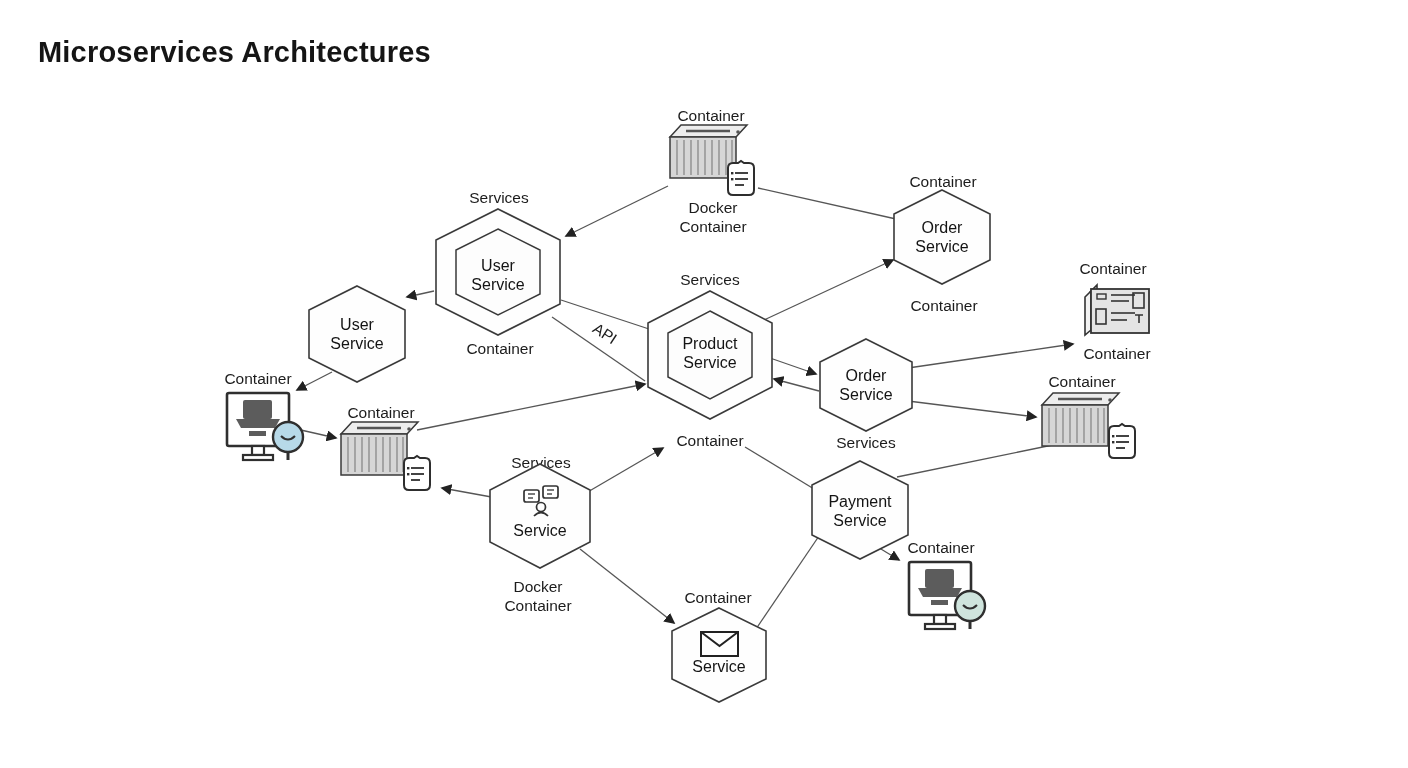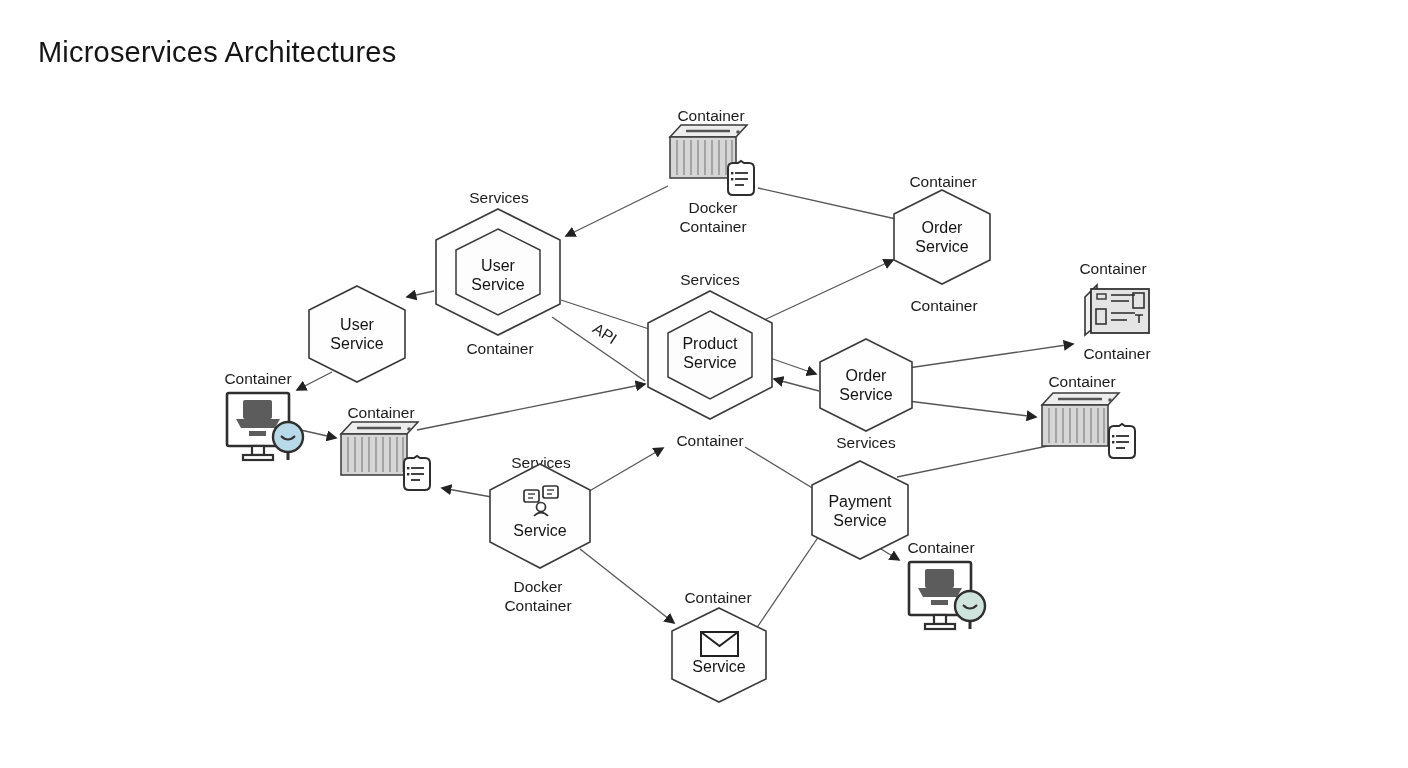--- a/index.html
+++ b/index.html
@@ -1,18 +1,18 @@
 <!DOCTYPE html>
 <html><head>
 <meta charset="utf-8">
 <style>
   html,body{margin:0;padding:0;background:#ffffff;}
   .stage{position:relative;width:1408px;height:768px;background:#ffffff;overflow:hidden;
          font-family:"Liberation Sans",sans-serif;}
-  .page-title{position:absolute;left:38px;top:36px;font-size:29px;font-weight:400;
+  .page-title{position:absolute;left:38px;top:36px;font-size:29px;font-weight:700;
               color:#151515;letter-spacing:.2px;}
   svg{position:absolute;left:0;top:0;}
   .edge{stroke:#565656;stroke-width:1.3;fill:none;}
   .hex{fill:#fefefe;stroke:#3a3a3a;stroke-width:1.6;}
   .hex-inner{fill:#fdfdfd;stroke:#3a3a3a;stroke-width:1.5;}
   .lbl{font-family:"Liberation Sans",sans-serif;font-size:15.5px;fill:#1c1c1c;text-anchor:middle;}
   .hex-text{font-family:"Liberation Sans",sans-serif;font-size:16px;fill:#141414;text-anchor:middle;}
   .stripe{stroke:#8e8e8e;stroke-width:1.4;}
 </style>
 </head>

